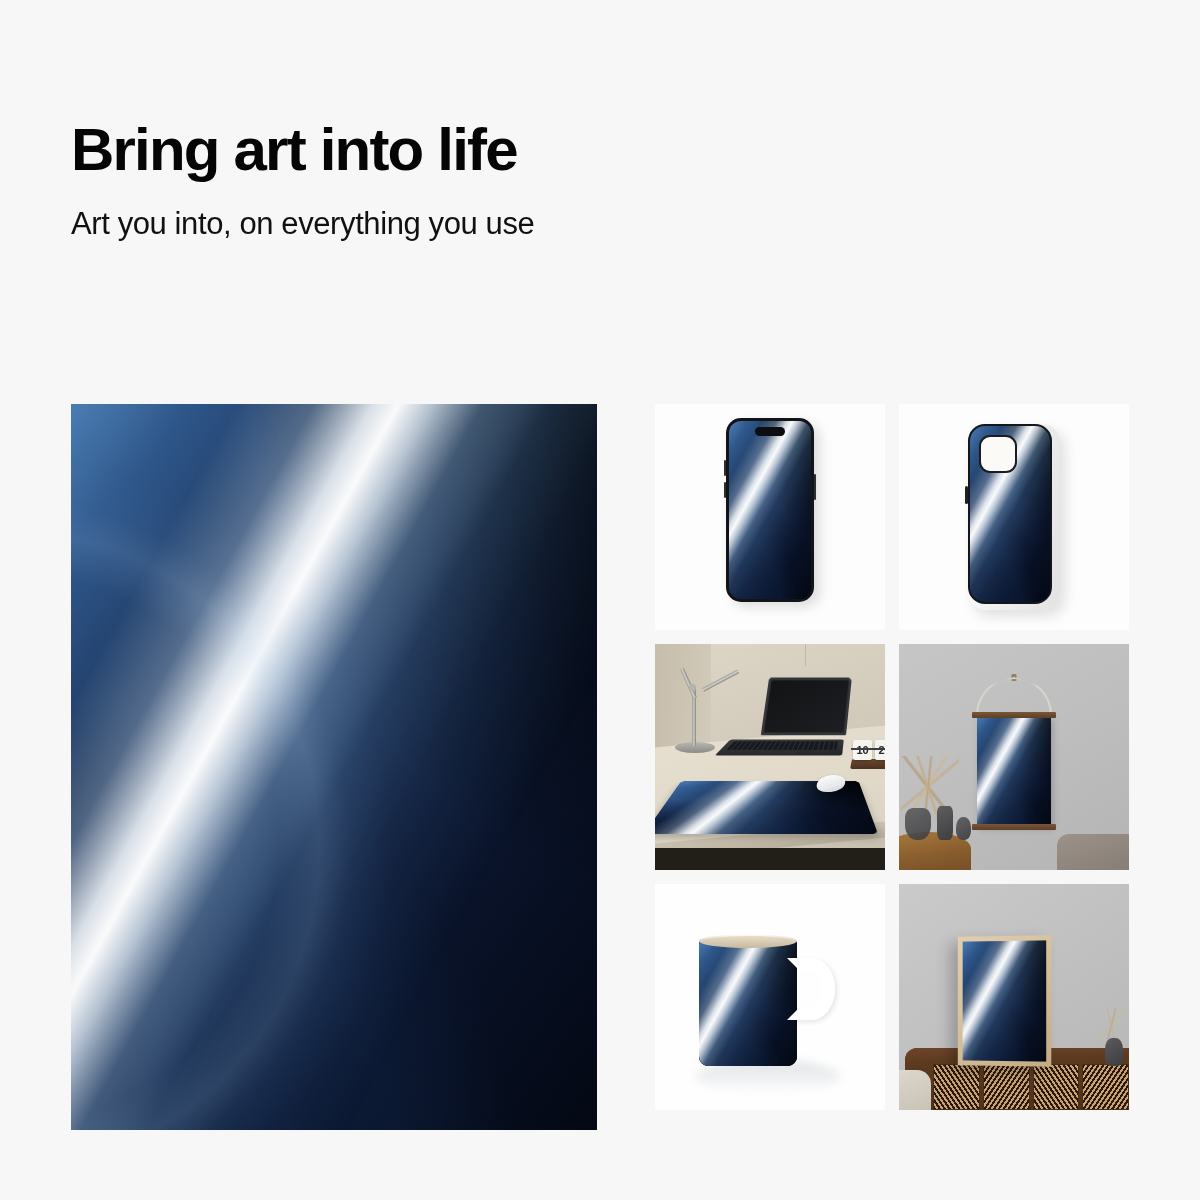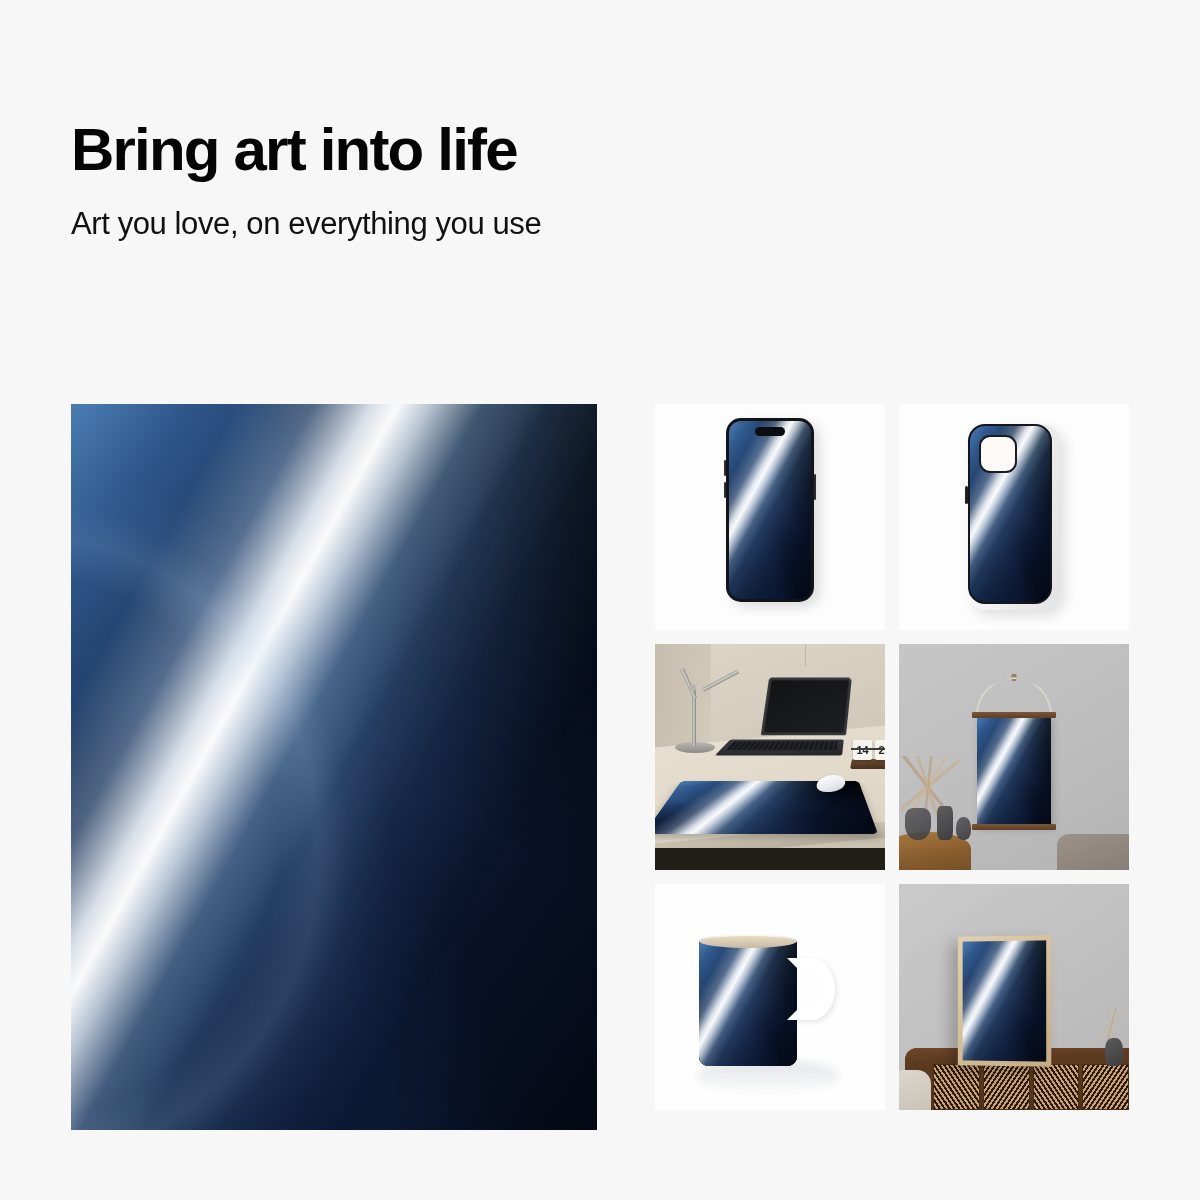--- a/index.html
+++ b/index.html
@@ -594,21 +594,21 @@
     background: linear-gradient(160deg,#ddd7cd 0%, #c8c2b7 100%);
   }
 </style>
 </head>
 <body>
 
 <div class="page">
 
   <div class="header">
     <div class="headline">Bring art into life</div>
-    <div class="subheadline">Art you love, on everything you use</div>
+    <div class="subheadline">Art you into, on everything you use</div>
   </div>
 
   <div class="hero">
     <div class="art">
       <div class="layer l-base"></div>
       <div class="layer l-dark"></div>
       <div class="layer l-lite"></div>
       <div class="layer l-orb"></div>
       <div class="layer l-glow"></div>
       <div class="layer l-streak"></div>
@@ -683,21 +683,21 @@
         <div class="laptop-screen"></div>
       </div>
       <div class="laptop-base">
         <div class="laptop-keys"></div>
         <div class="laptop-trackpad"></div>
       </div>
 
       <div class="mouse"></div>
 
       <div class="cal-stand"></div>
-      <div class="cal-block d1">14</div>
+      <div class="cal-block d1">10</div>
       <div class="cal-block d2">26</div>
       <div class="cal-bar"></div>
     </div>
 
     <div class="tile t-hang">
       <div class="hang-wall"></div>
       <div class="hang-nail"></div>
       <div class="hang-cord"></div>
       <div class="hang-rail top"></div>
       <div class="hang-print">

